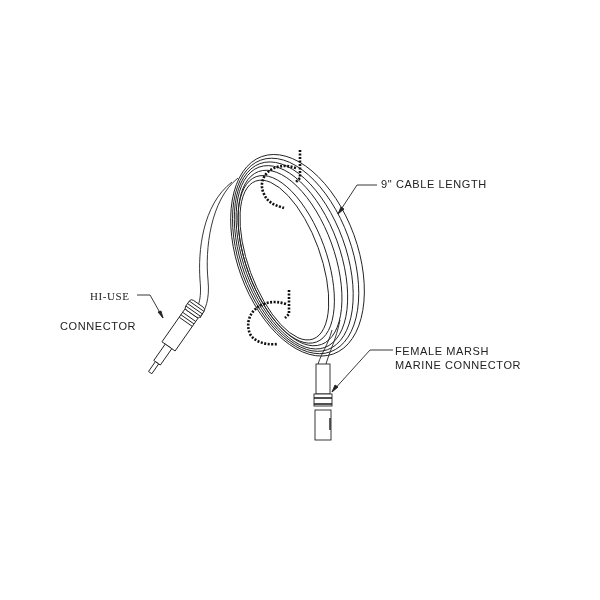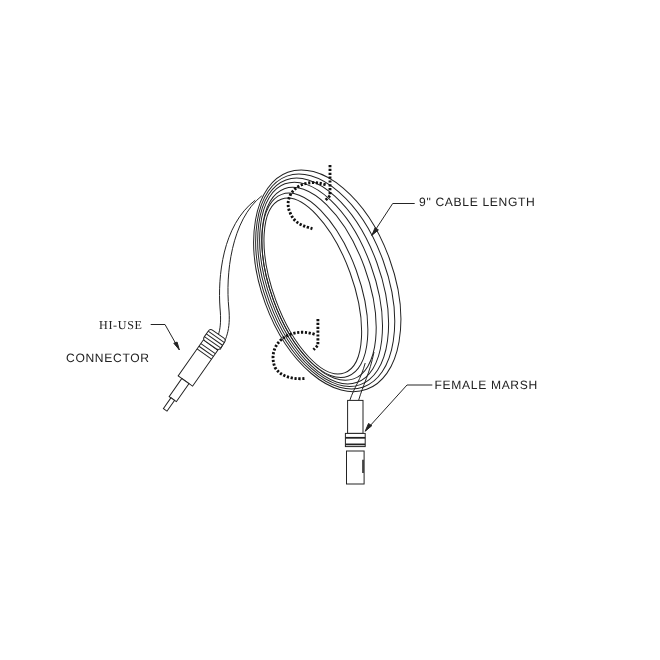--- a/index.html
+++ b/index.html
@@ -87,13 +87,14 @@
 
       <polyline points="393,350 370,350 332,392"></polyline>
       <polygon points="332,392 335,385 338,387" fill="#222"></polygon>
     </g>
   </svg>
 
   <div class="label lbl-cable">9" CABLE LENGTH</div>
   <div class="label lbl-hiuse1">HI-USE</div>
   <div class="label lbl-hiuse2">CONNECTOR</div>
   <div class="label lbl-fm1">FEMALE MARSH</div>
+  <div class="label lbl-fm2">MARINE CONNECTOR</div>
 </div>
 
 </body></html>

